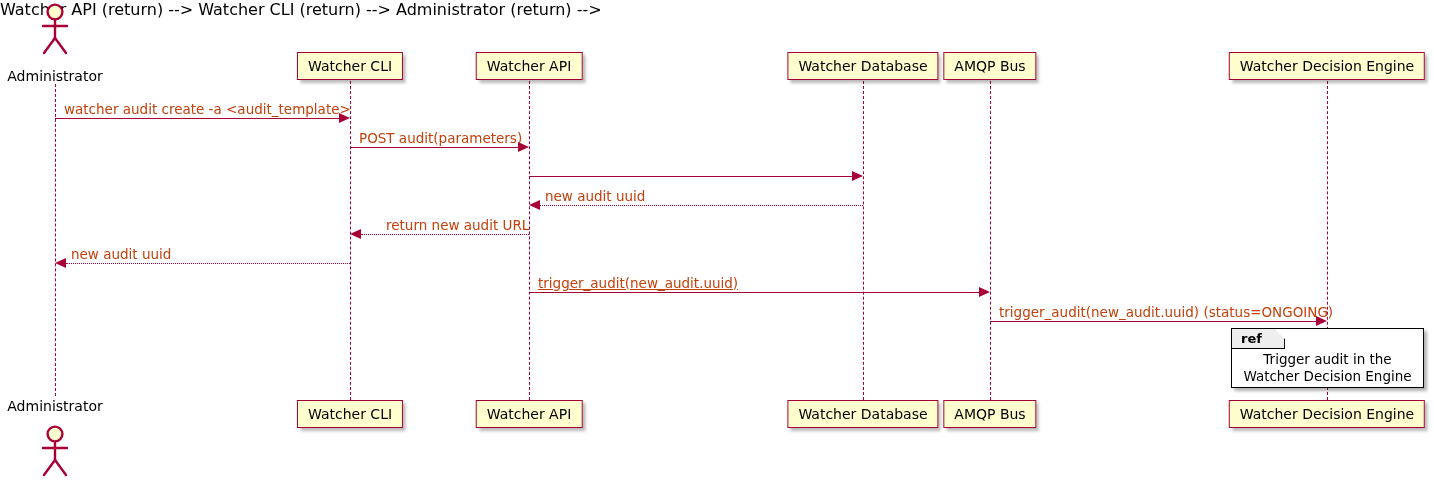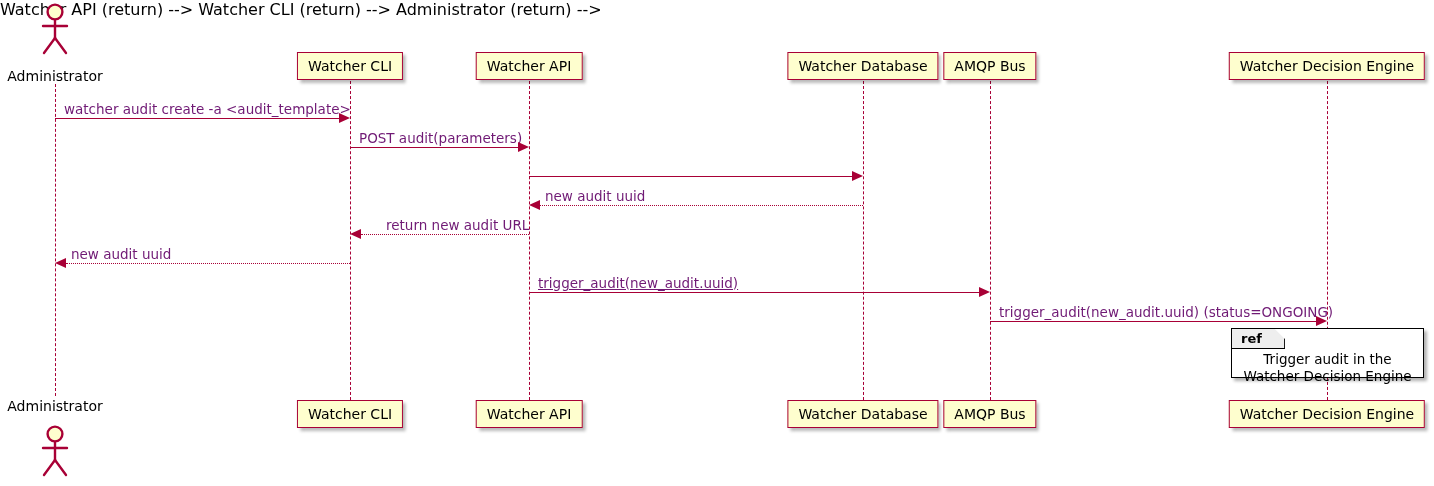--- a/index.html
+++ b/index.html
@@ -76,21 +76,21 @@
     border-left: 11px solid #A80036;
   }
   .arrowhead.left {
     border-top: 5px solid transparent;
     border-bottom: 5px solid transparent;
     border-right: 11px solid #A80036;
   }
   .msg-label {
     position: absolute;
     font-size: 13.5px;
-    color: #701a75;
+    color: #c2410c;
     white-space: nowrap;
     line-height: 16px;
   }
   
   .ref-box {
     position: absolute;
     box-sizing: border-box;
     background: #FFFFFF;
     border: 1.5px solid #000000;
     box-shadow: 3px 3px 3px rgba(0,0,0,0.30);
@@ -207,21 +207,21 @@
   <div class="msg-label" style="left:538px;top:275px;text-decoration:underline;">trigger_audit(new_audit.uuid)</div>
   <div class="msg-line" style="left:529px;top:292px;width:450px;"></div>
   <div class="arrowhead right" style="left:979px;top:287px;"></div>
 
   
   <div class="msg-label" style="left:999px;top:304px;">trigger_audit(new_audit.uuid) (status=ONGOING)</div>
   <div class="msg-line" style="left:990px;top:321px;width:326px;"></div>
   <div class="arrowhead right" style="left:1316px;top:316px;"></div>
 
   
-  <div class="ref-box" style="left:1231px;top:328px;width:193px;height:50px;">
+  <div class="ref-box" style="left:1231px;top:328px;width:193px;height:60px;">
     <div class="ref-tab">ref</div>
     <div class="ref-text">
       <div>Trigger audit in the</div>
       <div>Watcher Decision Engine</div>
     </div>
   </div>
 
 </div>
 
 </body></html>

